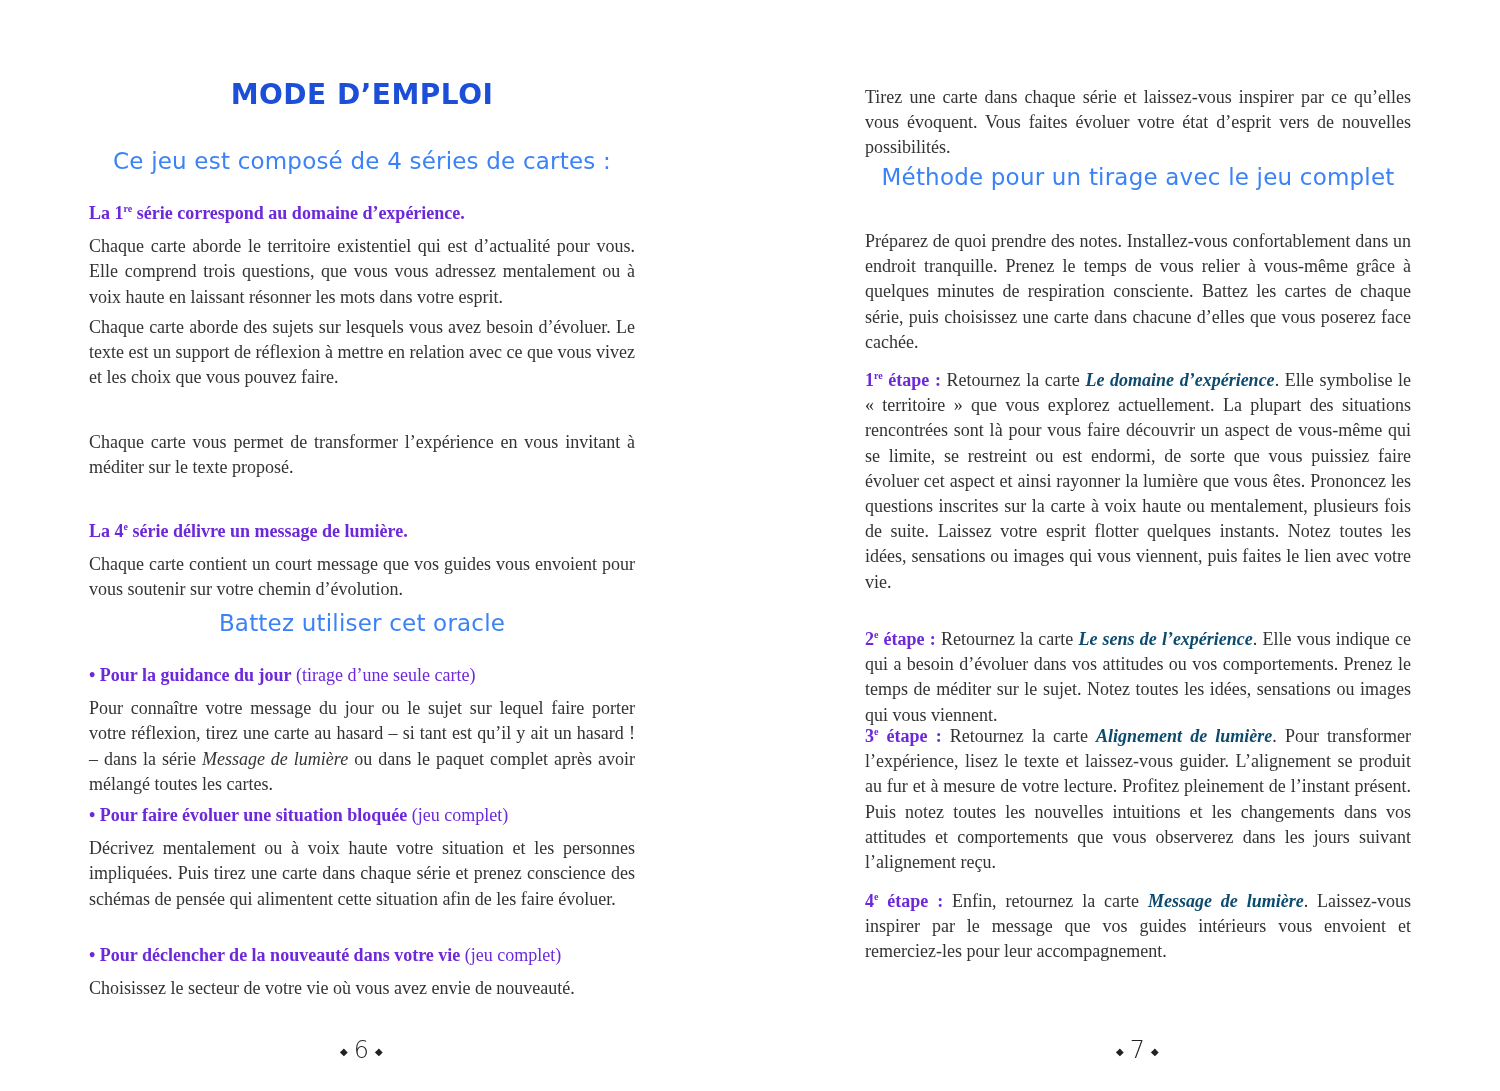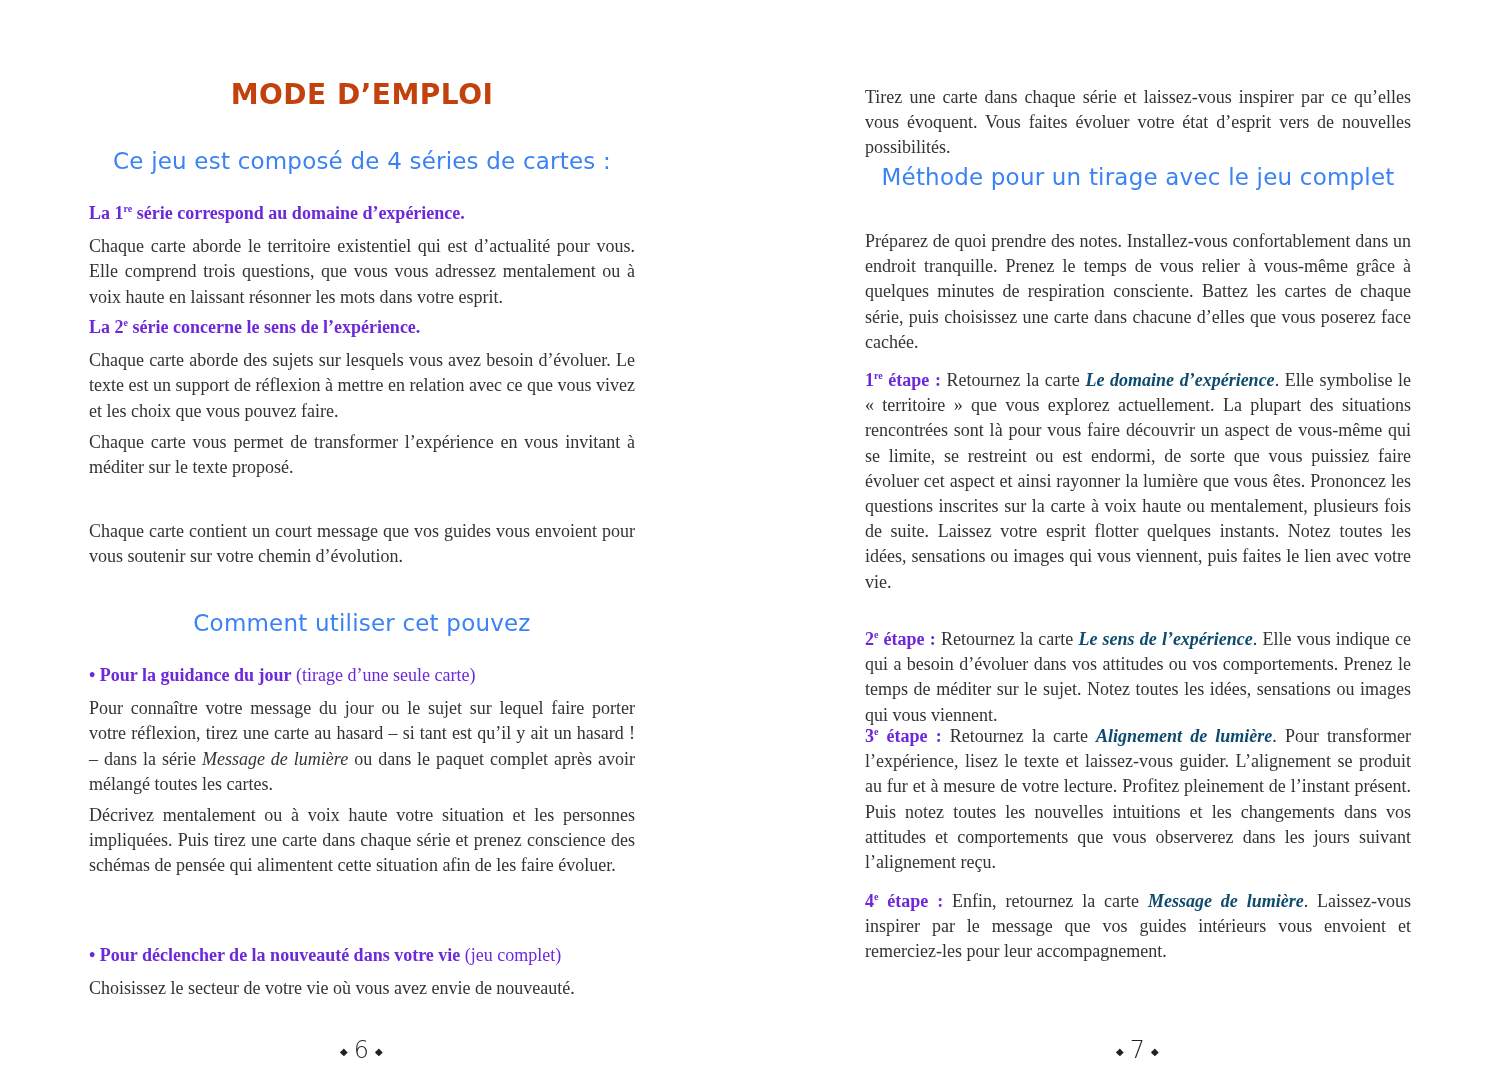--- a/index.html
+++ b/index.html
@@ -2,21 +2,21 @@
 <html><head>
 <meta charset="utf-8">
 <style>
   html, body { margin: 0; padding: 0; background: #ffffff; }
   body { width: 1500px; height: 1091px; position: relative; overflow: hidden;
          font-family: "Liberation Serif", "DejaVu Serif", serif; color: #2b2b2b; }
   .page { position: absolute; top: 0; width: 562px; }
   .page.left { left: 81px; }
   .page.right { left: 857px; }
   .title { font-family: "DejaVu Sans", sans-serif; font-weight: bold; font-size: 28px;
-           color: #c2410c; text-align: center; letter-spacing: 0.5px; margin: 0;
+           color: #1d4ed8; text-align: center; letter-spacing: 0.5px; margin: 0;
            position: absolute; top: 78px; left: 0; right: 0; }
   .subtitle { font-family: "DejaVu Sans", sans-serif; font-weight: normal; font-size: 23px;
               color: #3b82f6; text-align: center; margin: 0; position: absolute; left: 0; right: 0; letter-spacing: 0.2px; }
   .block { position: absolute; left: 0; right: 0; font-size: 18px; line-height: 25.2px; text-align: justify; }
   .block p { margin: 8px; }
   .lead { font-weight: bold; color: #6d28d9; }
   .block .body { color: #333; }
   sup { font-size: 10px; line-height: 0; vertical-align: super; }
   .ital { font-style: italic; }
   .boldital { font-style: italic; font-weight: bold; color: #0c4a6e; }
@@ -29,37 +29,38 @@
 
 <div class="page left">
   <h1 class="title">MODE D’EMPLOI</h1>
   <h2 class="subtitle" style="top:148px">Ce jeu est composé de 4 séries de cartes :</h2>
 
   <div class="block" style="top:193px">
     <p class="lead"><span>La </span><span>1</span><sup>re</sup><span> série correspond au domaine d’expérience.</span></p>
     <p class="body">Chaque carte aborde le territoire existentiel qui est d’actualité pour vous. Elle comprend trois questions, que vous vous adressez mentalement ou à voix haute en laissant résonner les mots dans votre esprit.</p>
   </div>
   <div class="block" style="top:307px">
-    <p class="lead"><span>La </span><span>2</span><sup>e</sup><span> série concerne le sens de l’expérience.</span></p>
     <p class="body">Chaque carte aborde des sujets sur lesquels vous avez besoin d’évoluer. Le texte est un support de réflexion à mettre en relation avec ce que vous vivez et les choix que vous pouvez faire.</p>
   </div>
   <div class="block" style="top:422px">
     <p class="body">Chaque carte vous permet de transformer l’expérience en vous invitant à méditer sur le texte proposé.</p>
   </div>
   <div class="block" style="top:511px">
+    <p class="lead"><span>La </span><span>4</span><sup>e</sup><span> série délivre un message de lumière.</span></p>
     <p class="body">Chaque carte contient un court message que vos guides vous envoient pour vous soutenir sur votre chemin d’évolution.</p>
   </div>
 
-  <h2 class="subtitle" style="top:610px">Comment utiliser cet pouvez</h2>
+  <h2 class="subtitle" style="top:610px">Battez utiliser cet oracle</h2>
 
   <div class="block" style="top:655px">
     <p><span class="lead">• Pour la guidance du jour</span><span class="lead" style="font-weight:normal"> (tirage d’une seule carte)</span></p>
     <p class="body"><span>Pour connaître votre message du jour ou le sujet sur lequel faire porter votre réflexion, tirez une carte au hasard – si tant est qu’il y ait un hasard ! – dans la série </span><span class="ital">Message de lumière</span><span> ou dans le paquet complet après avoir mélangé toutes les cartes.</span></p>
   </div>
   <div class="block" style="top:795px">
+    <p><span class="lead">• Pour faire évoluer une situation bloquée</span><span class="lead" style="font-weight:normal"> (jeu complet)</span></p>
     <p class="body">Décrivez mentalement ou à voix haute votre situation et les personnes impliquées. Puis tirez une carte dans chaque série et prenez conscience des schémas de pensée qui alimentent cette situation afin de les faire évoluer.</p>
   </div>
   <div class="block" style="top:935px">
     <p><span class="lead">• Pour déclencher de la nouveauté dans votre vie</span><span class="lead" style="font-weight:normal"> (jeu complet)</span></p>
     <p class="body">Choisissez le secteur de votre vie où vous avez envie de nouveauté.</p>
   </div>
 </div>
 
 <div class="pagenum" style="left:334px">
   <span class="dot">◆</span><span>6</span><span class="dot">◆</span>

